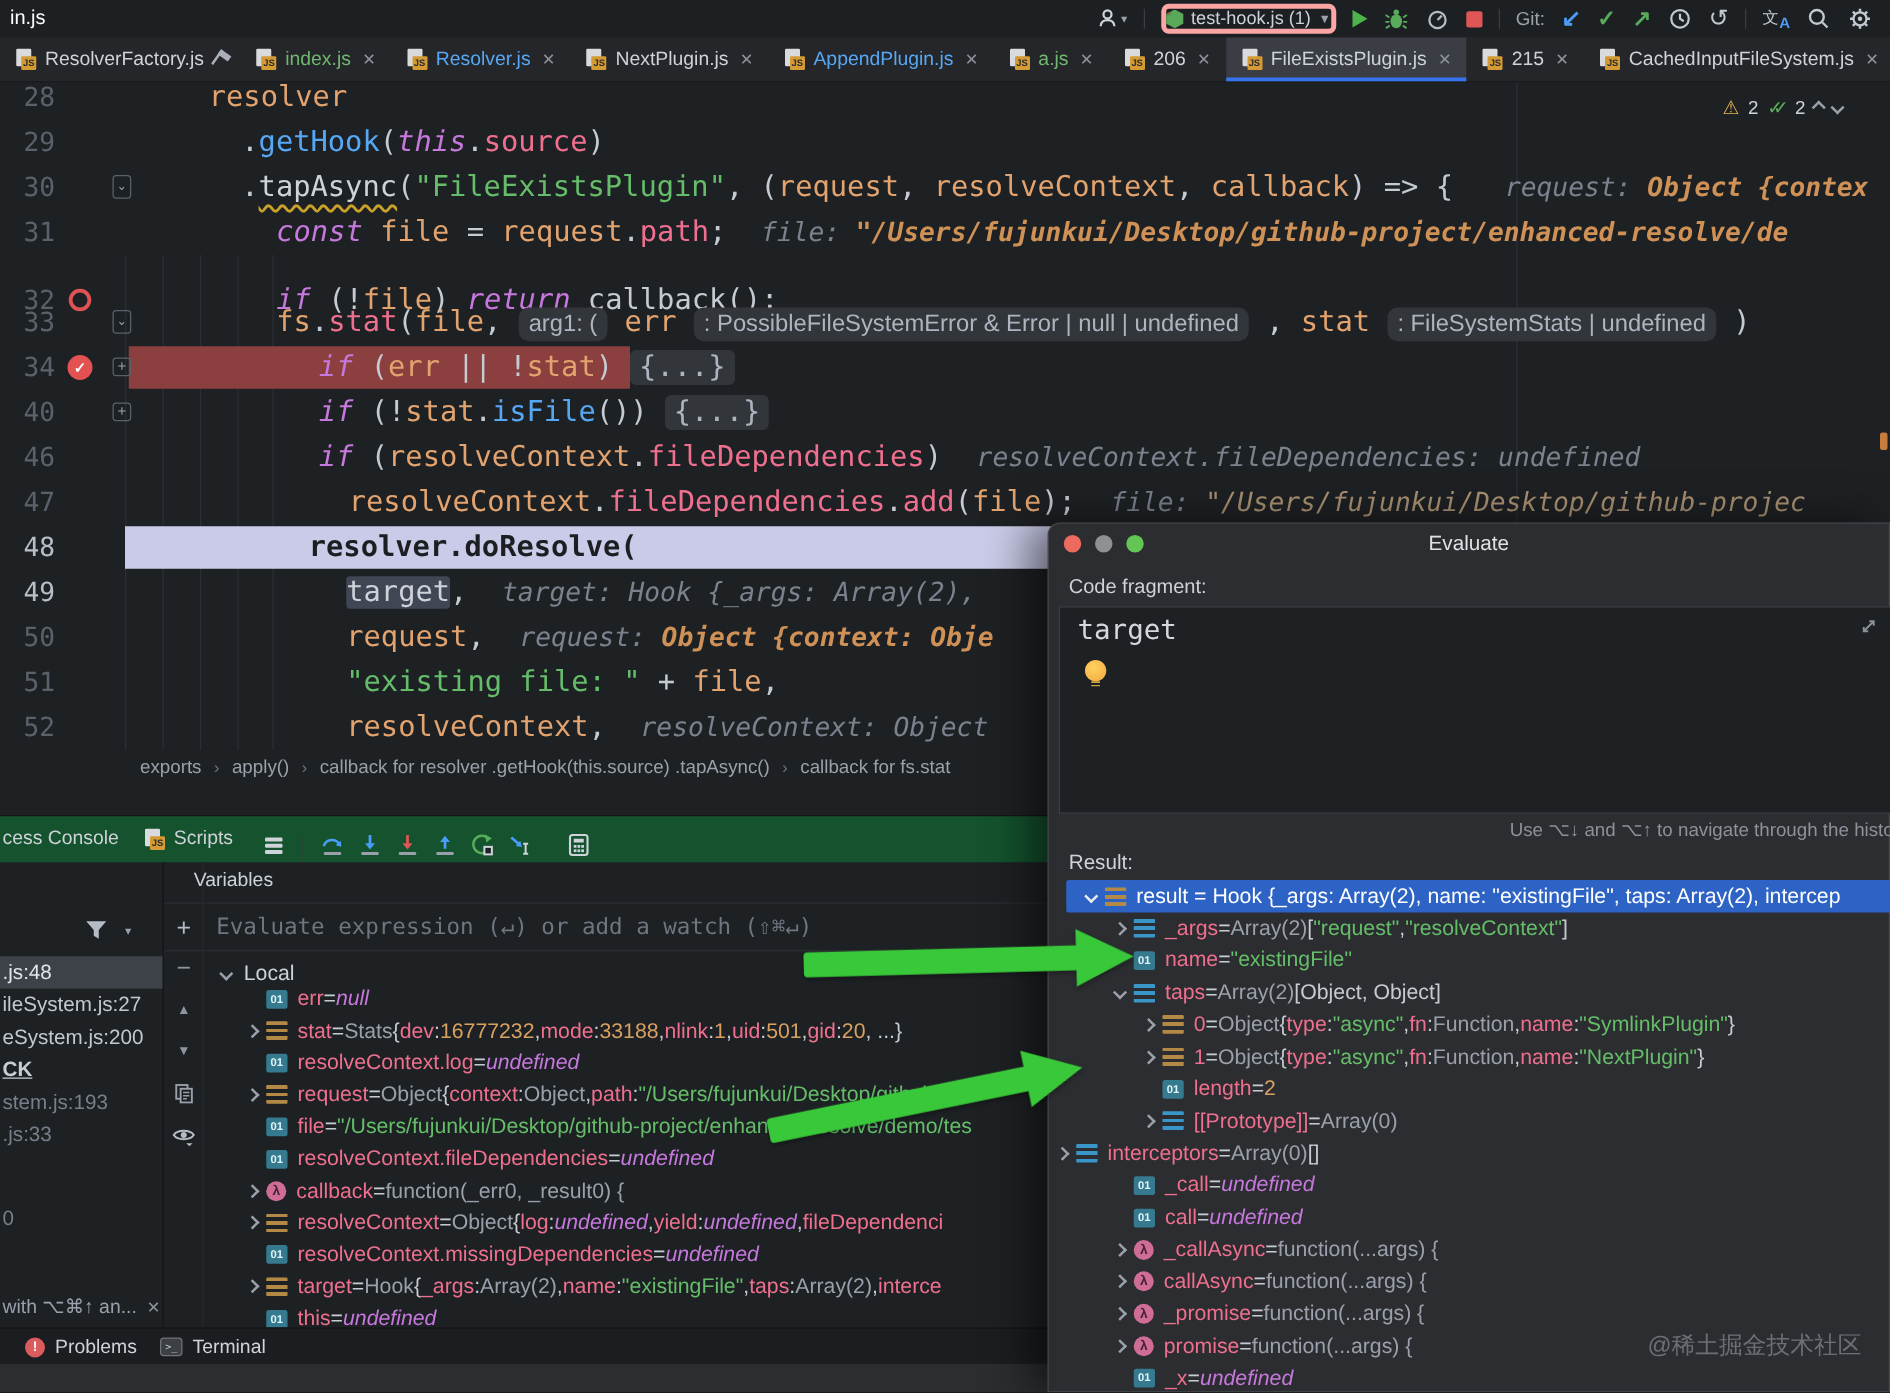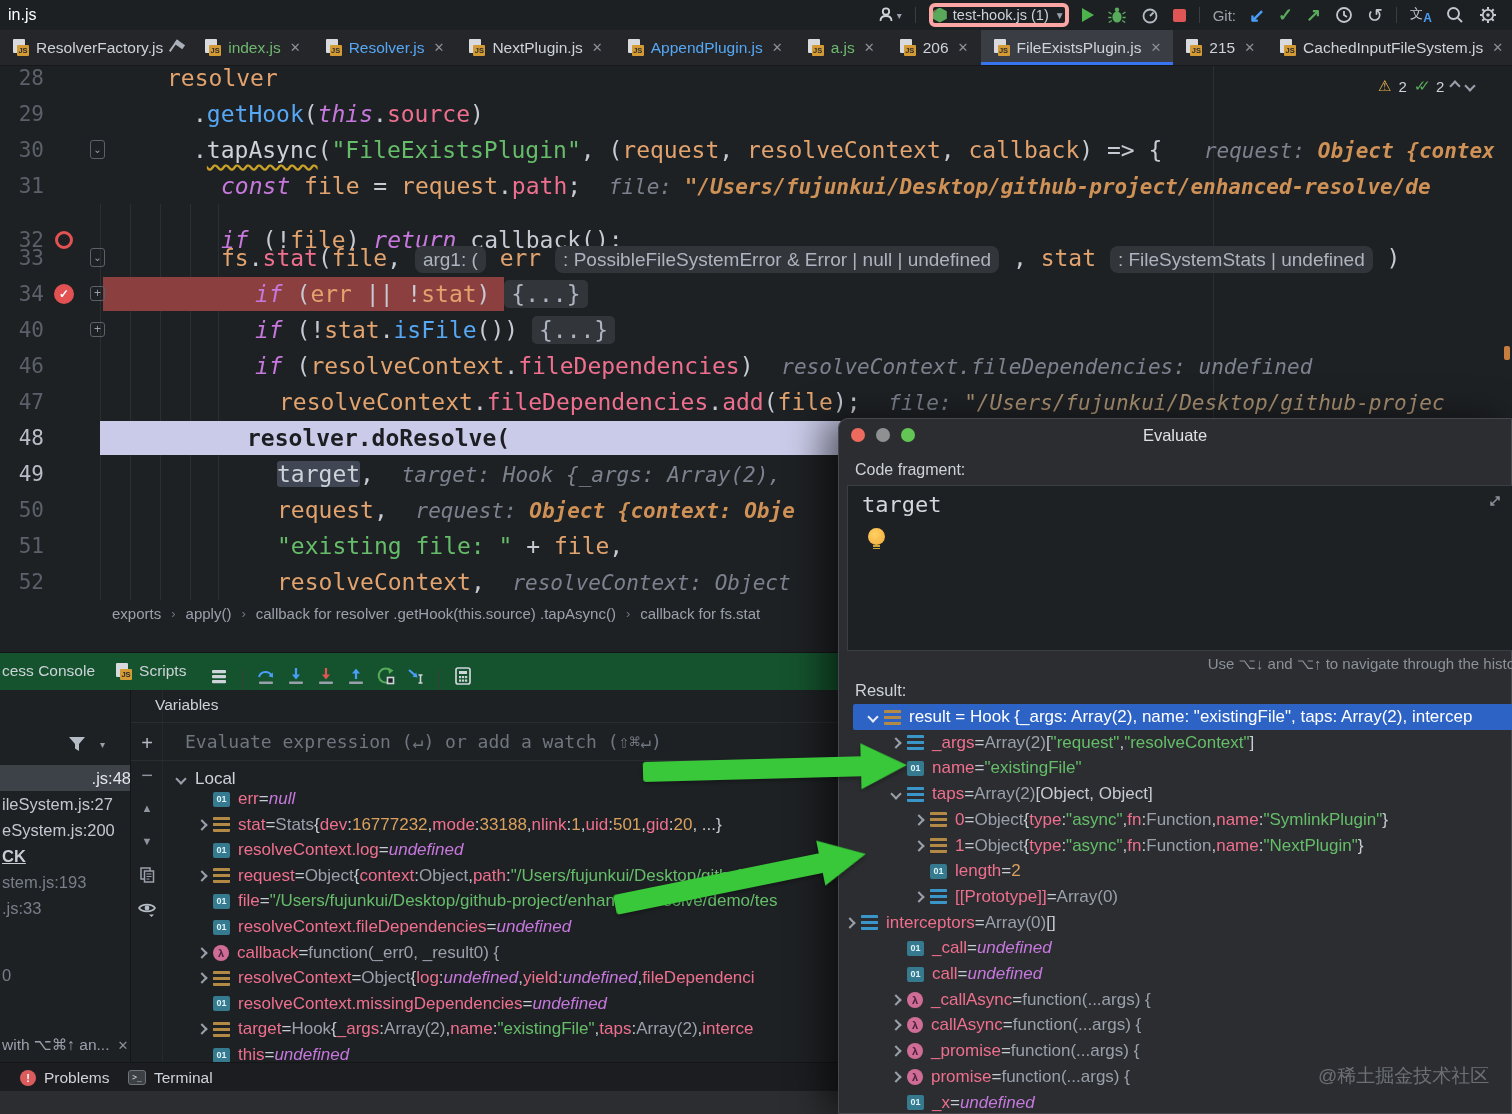--- a/index.html
+++ b/index.html
@@ -89,33 +89,33 @@
   .dbar-sep { width:1px; height:20px; background:#3a3d42; margin:0 8px; }
   .dic { width:30px; height:28px; display:flex; align-items:center; justify-content:center; border-radius:4px; }
 
   
   #debug-body { position:absolute; left:0; top:690px; width:1512px; height:372px; background:#1e2124; }
   #frames { position:absolute; left:0; top:0; width:131px; height:372px; border-right:1px solid #141517; overflow:hidden; }
   #frames-toolbar { position:absolute; left:0; top:42px; width:131px; height:26px; }
   #frame-filter { position:absolute; left:66px; top:2px; }
   #frame-filter-caret { position:absolute; left:100px; top:7px; }
   .frow { position:absolute; left:0; width:131px; height:26px; line-height:26px; font-size:16.5px; color:#c3c8d0; white-space:nowrap; overflow:hidden; padding-left:2px; }
-  .frow.selected { background:#3d4148; color:#e2e5ea;text-align:right; }
+  .frow.selected { background:#3d4148; color:#e2e5ea; }
   .frow.dim { color:#787f8a; }
   .frow.link { color:#c8cdd5; font-weight:bold; text-decoration:underline; }
   #frames-notif { position:absolute; left:2px; top:346px; width:128px; font-size:15.5px; color:#9aa0ab; display:flex; align-items:center; gap:8px; white-space:nowrap; }
   #frames-notif .x { color:#8c919a; font-size:13px; }
 
   #vtoolbar { position:absolute; left:131px; top:0; width:32px; height:372px; border-right:1px solid #26282c; }
   .vt-btn { position:absolute; left:0; width:32px; height:26px; display:flex; align-items:center; justify-content:center; color:#b6bcc6; }
 
   #vars { position:absolute; left:131px; top:0; width:707px; height:372px; overflow:hidden; }
   #vars-title { position:absolute; left:24px; top:6px; font-size:15.5px; color:#ced2d9; }
   #vars-hdr-line { position:absolute; left:0; top:32px; width:707px; height:1px; background:#2a2c30; }
-  #watch-row { position:absolute; left:42px; top:38px; width:660px; height:28px; line-height:28px; font-family:"DejaVu Sans Mono", monospace; font-size:18px; color:#6f7680; white-space:nowrap;margin-left:12px; }
+  #watch-row { position:absolute; left:42px; top:38px; width:660px; height:28px; line-height:28px; font-family:"DejaVu Sans Mono", monospace; font-size:18px; color:#6f7680; white-space:nowrap; }
   #watch-line { position:absolute; left:0; top:70px; width:707px; height:1px; background:#2a2c30; }
   #local-row { position:absolute; left:46px; top:76px; height:26px; display:flex; align-items:center; gap:10px; font-size:17px; color:#ced2d9; }
   .vrow { position:absolute; left:0; width:707px; height:26px; display:flex; align-items:center; white-space:nowrap; overflow:hidden; font-size:17px; }
   .chev2 { display:inline-block; width:8px; height:8px; border-right:2px solid #9aa0ab; border-bottom:2px solid #9aa0ab; flex:none; }
   .chev2.closed { transform:rotate(-45deg); } .chev2.open { transform:rotate(45deg); }
   .chevbox { width:22px; flex:none; display:flex; align-items:center; justify-content:center; }
   .ti { width:17px; height:15px; flex:none; margin-right:8px; border-radius:1px; }
   .ti-obj { background:repeating-linear-gradient(to bottom, #b28a45 0 3px, transparent 3px 6px); }
   .ti-arr { background:repeating-linear-gradient(to bottom, #3a96c8 0 3px, transparent 3px 6px); }
   .ti-prim { background:#367a8f; color:#dff3f8; font-size:9px; font-weight:bold; text-align:center; line-height:15px; border-radius:2px; }

